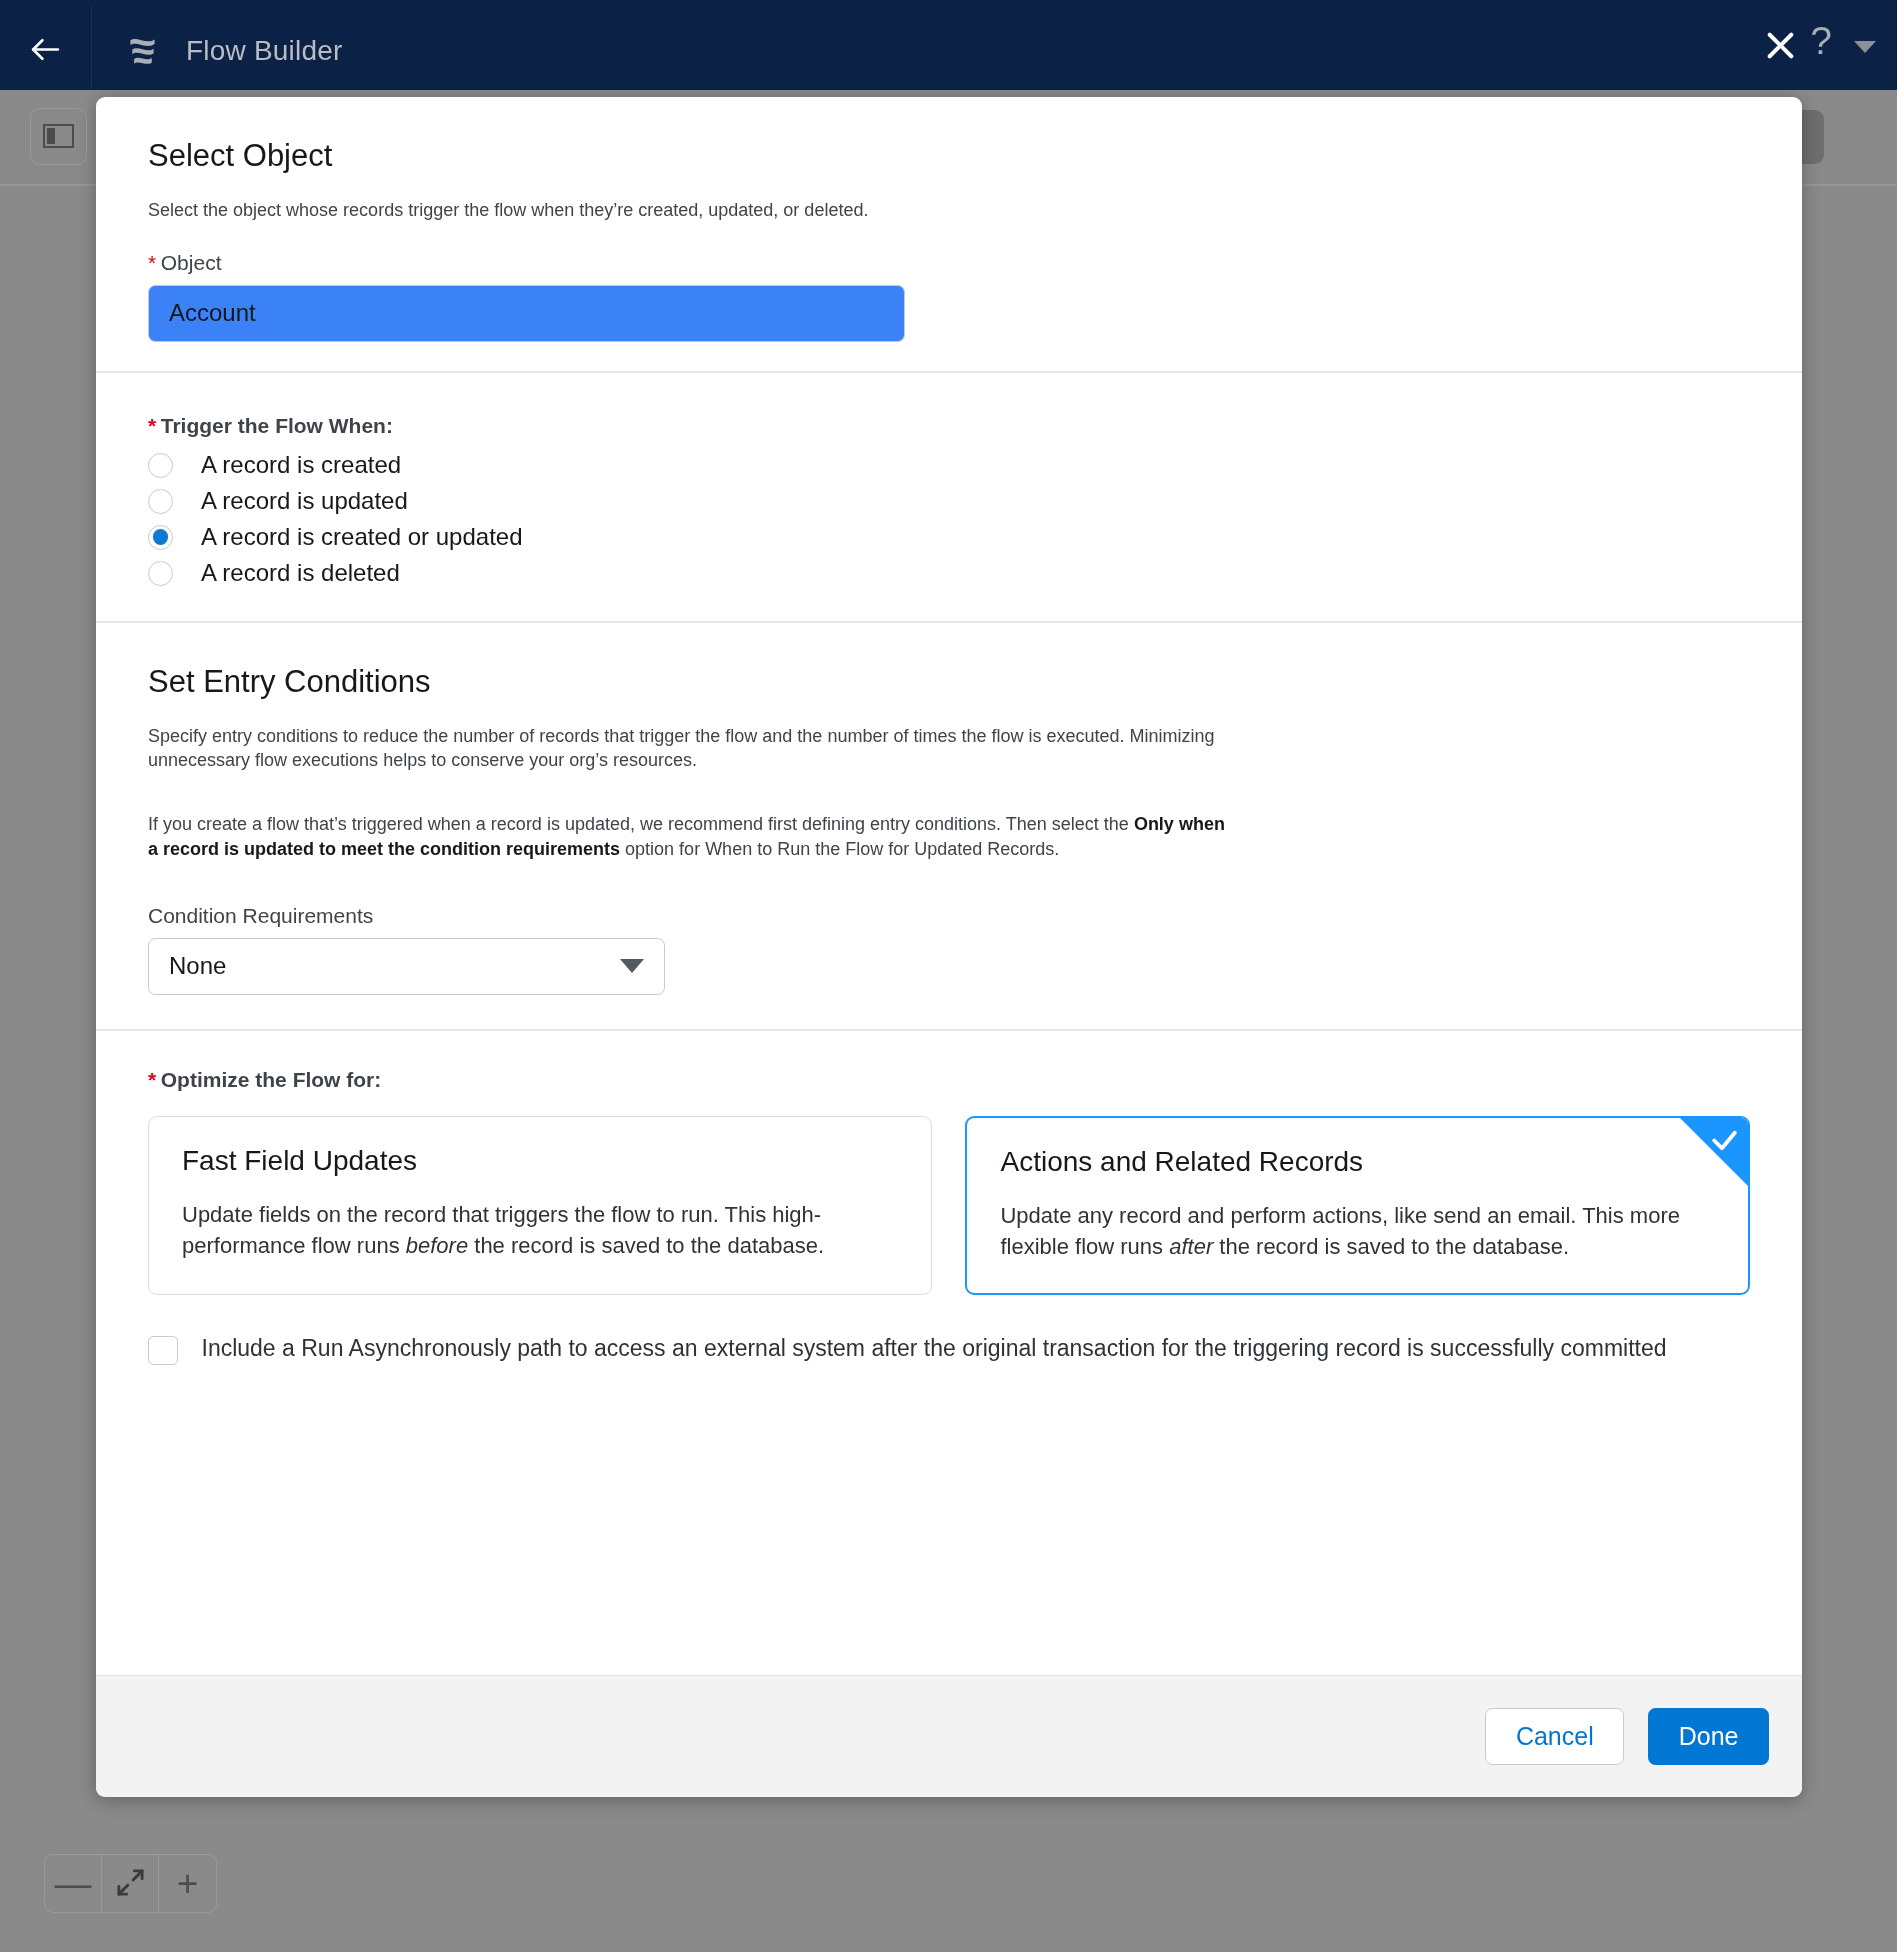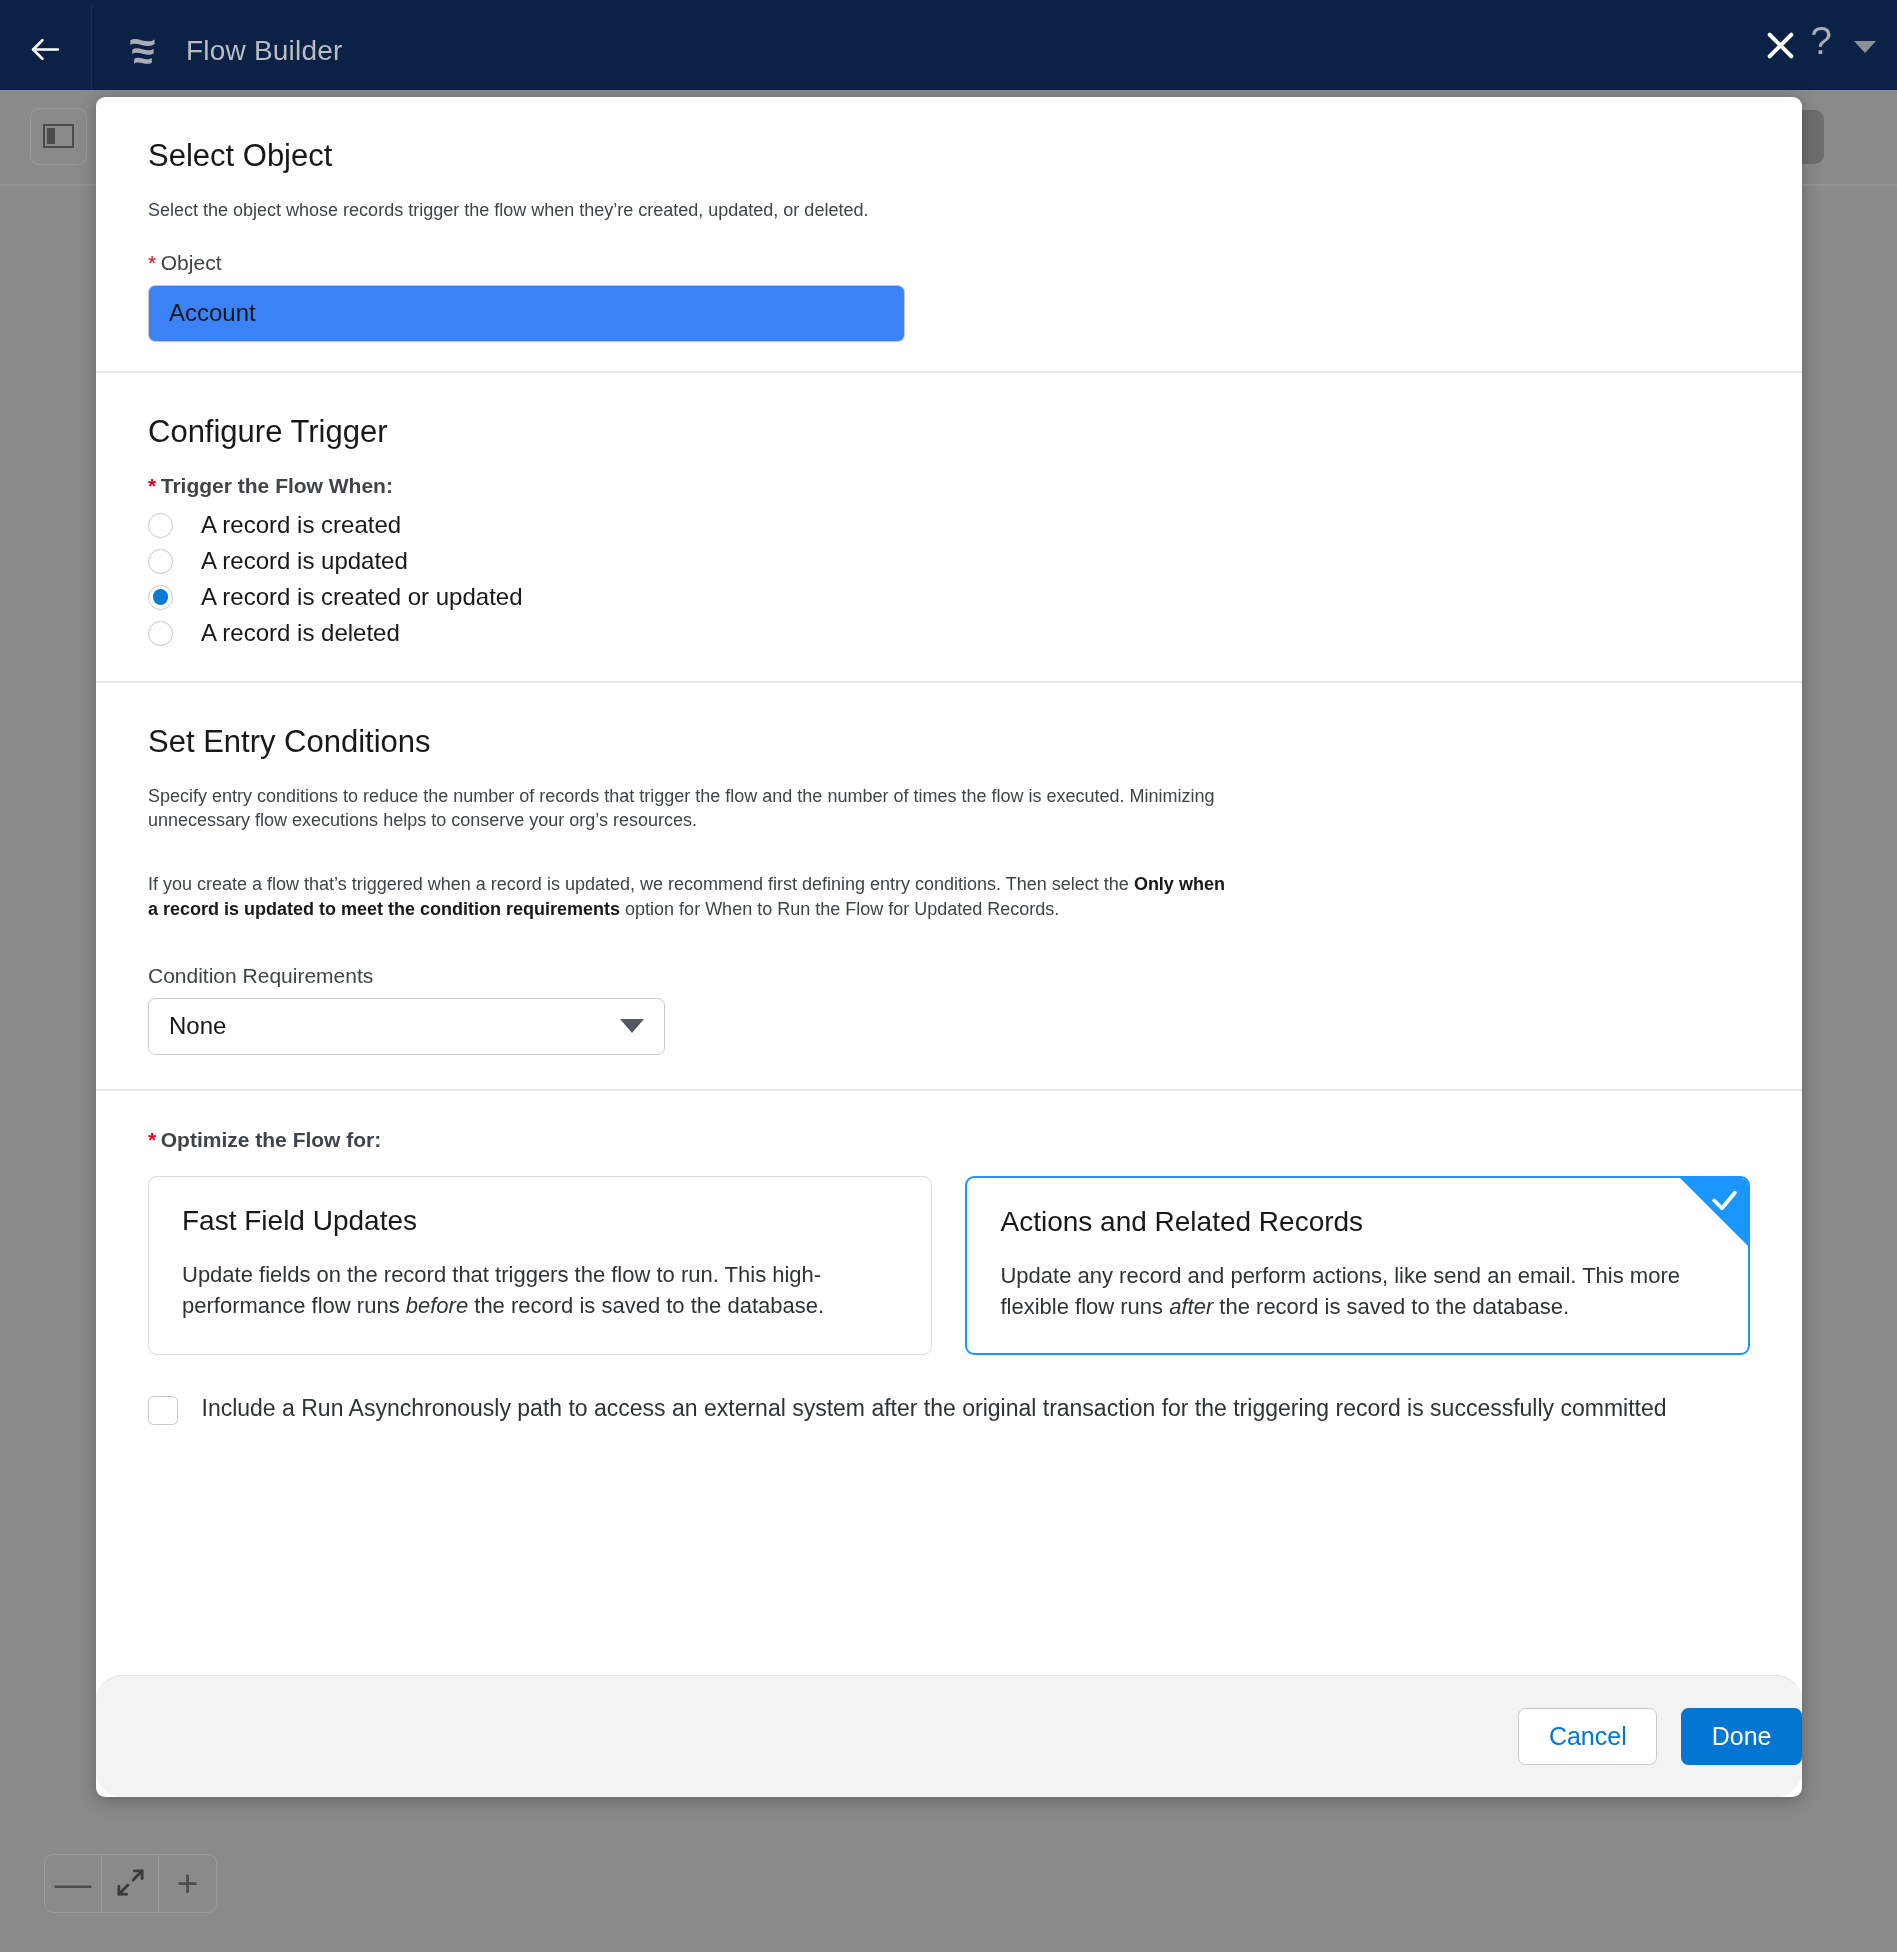--- a/index.html
+++ b/index.html
@@ -132,21 +132,21 @@
       border-top: 68px solid #1b96ff; border-left: 68px solid transparent; }
   .card-check svg { position: absolute; right: 8.3px; top: 7.4px; width: 31px; height: 31px; }
 
   .check-row { display: flex; align-items: flex-start; margin-top: 37px; gap: 24px; }
   .checkbox { width: 29.5px; height: 29.5px; border: 1.8px solid #c9c9c9; border-radius: 5.5px; background: #fff;
               flex: 0 0 auto; margin-top: 3.7px; }
   .check-text { font-size: 23px; color: #2f3337; line-height: 1.42; max-width: 1514px; }
 
   .modal-foot {
     flex: 0 0 auto; height: 122px; background: #f3f3f3; border-top: 1.8px solid #e2e2e2;
-    display: flex; align-items: center; justify-content: flex-end; gap: 24px;  border-radius: 26px;
+    display: flex; align-items: center; justify-content: flex-end; gap: 24px; padding-right: 33px;
   }
   .btn { height: 57px; border-radius: 7.4px; font-size: 25px; display: flex; align-items: center;
          justify-content: center; padding: 0 29.5px; }
   .btn-cancel { background: #fff; border: 1.8px solid #c9c9c9; color: #0176d3; min-width: 138px; }
   .btn-done { background: #0176d3; color: #fff; border: 1.8px solid #0176d3; min-width: 116px; }
 </style>
 </head>
 <body>
 
 <div class="app">
@@ -223,21 +223,20 @@
           <div class="field-label">
             <span class="req">*</span>
             <span>Object</span>
           </div>
           <div class="input-box">Account</div>
         </div>
       </div>
       <div class="divider"></div>
 
       <div class="section pad-bottom">
-        <div class="sec-title">Configure Trigger</div>
         <div class="group-label">
           <span class="req">*</span>
           <span>Trigger the Flow When:</span>
         </div>
         <div class="radio-row">
           <span class="radio"></span>
           <span class="radio-label">A record is created</span>
         </div>
         <div class="radio-row">
           <span class="radio"></span>

